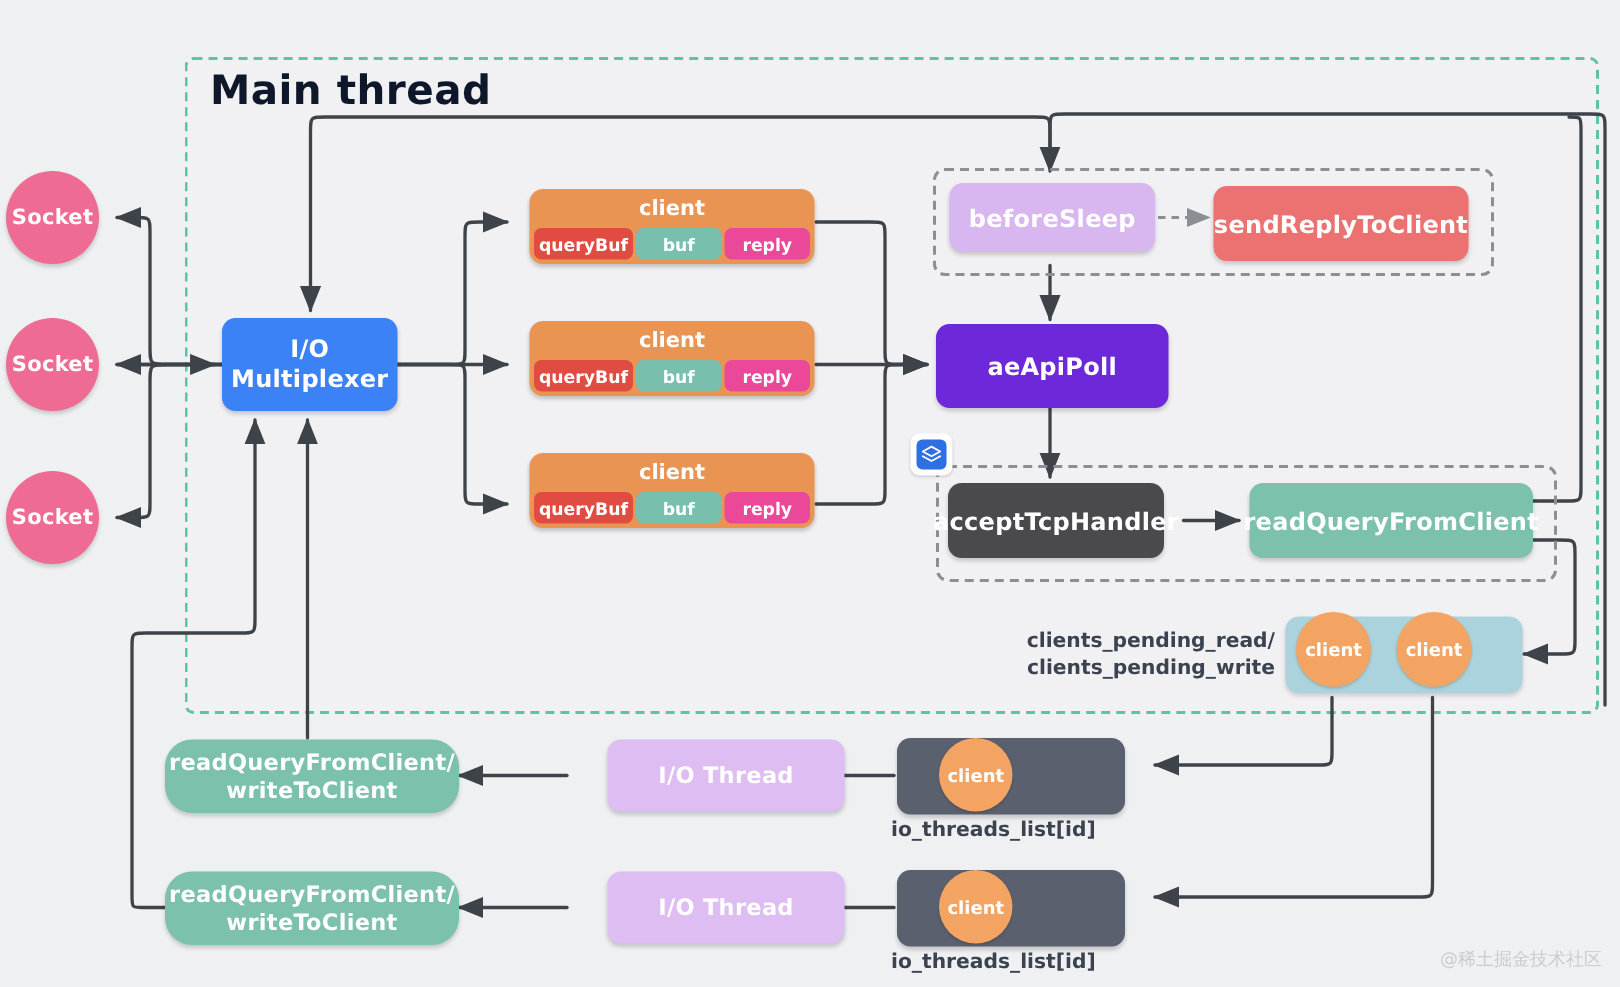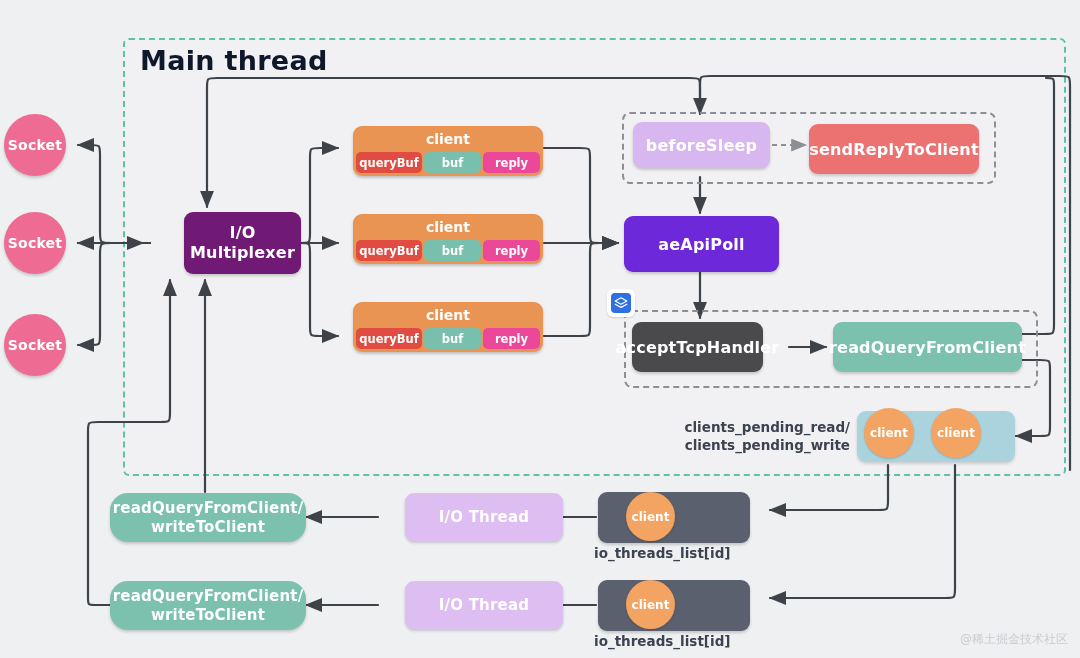--- a/index.html
+++ b/index.html
@@ -18,21 +18,21 @@
         border-radius:9px;box-shadow:0 2px 3px rgba(0,0,0,.18);letter-spacing:.2px;}
 
   .mainthread-box{position:absolute;border:2px dashed #5ec2a8;border-radius:6px;
         background:rgba(255,255,255,.12);}
   .mainthread-title{position:absolute;color:#0f172a;font-size:27px;font-weight:bold;
         letter-spacing:.3px;}
 
   .dashbox{position:absolute;border:2px dashed #8b8f94;border-radius:8px;background:transparent;}
 
   .socket{border-radius:50%;background:#ee6b93;font-size:14px;}
-  .mux{background:#701a75;font-size:16px;line-height:1.22;margin-left:36px;}
+  .mux{background:#3b82f6;font-size:16px;line-height:1.22;}
 
   .clientcard{position:absolute;width:190px;border-radius:9px;background:#ea9453;
         box-shadow:0 2px 3px rgba(0,0,0,.2);overflow:hidden;}
   .clientcard .title{height:26px;display:flex;align-items:center;justify-content:center;
         color:#fff;font-weight:bold;font-size:14px;}
   .clientcard .slots{display:flex;height:24px;padding:0 3px 3px 3px;gap:2px;box-sizing:border-box;}
   .clientcard .slot{flex:1;display:flex;align-items:center;justify-content:center;
         color:#fff;font-weight:bold;font-size:11.5px;border-radius:5px;}
   .slot.qbuf{background:#e04b42;flex:0 0 66px;}
   .slot.buf{background:#79bfae;}
@@ -184,21 +184,21 @@
 
   <div class="badge" style="left:607px;top:289px;">
     <div class="inner">
       <svg width="14" height="14" viewBox="0 0 24 24" fill="none" stroke="#fff" stroke-width="2" stroke-linecap="round" stroke-linejoin="round">
         <polygon points="12,3 22,8.5 12,14 2,8.5"></polygon>
         <polyline points="2,14 12,19.5 22,14"></polyline>
       </svg>
     </div>
   </div>
 
-  <div class="node accepttcp" style="left:632px;top:322px;width:131px;height:50px;">
+  <div class="node accepttcp" style="left:632px;top:322px;width:144px;height:50px;">
     <span>acceptTcpHandler</span>
   </div>
   <div class="node readquery" style="left:833px;top:322px;width:189px;height:50px;">
     <span>readQueryFromClient</span>
   </div>
 
   <div class="plainlabel" style="left:678px;top:418px;width:172px;">
     <div>clients_pending_read/</div>
     <div>clients_pending_write</div>
   </div>

